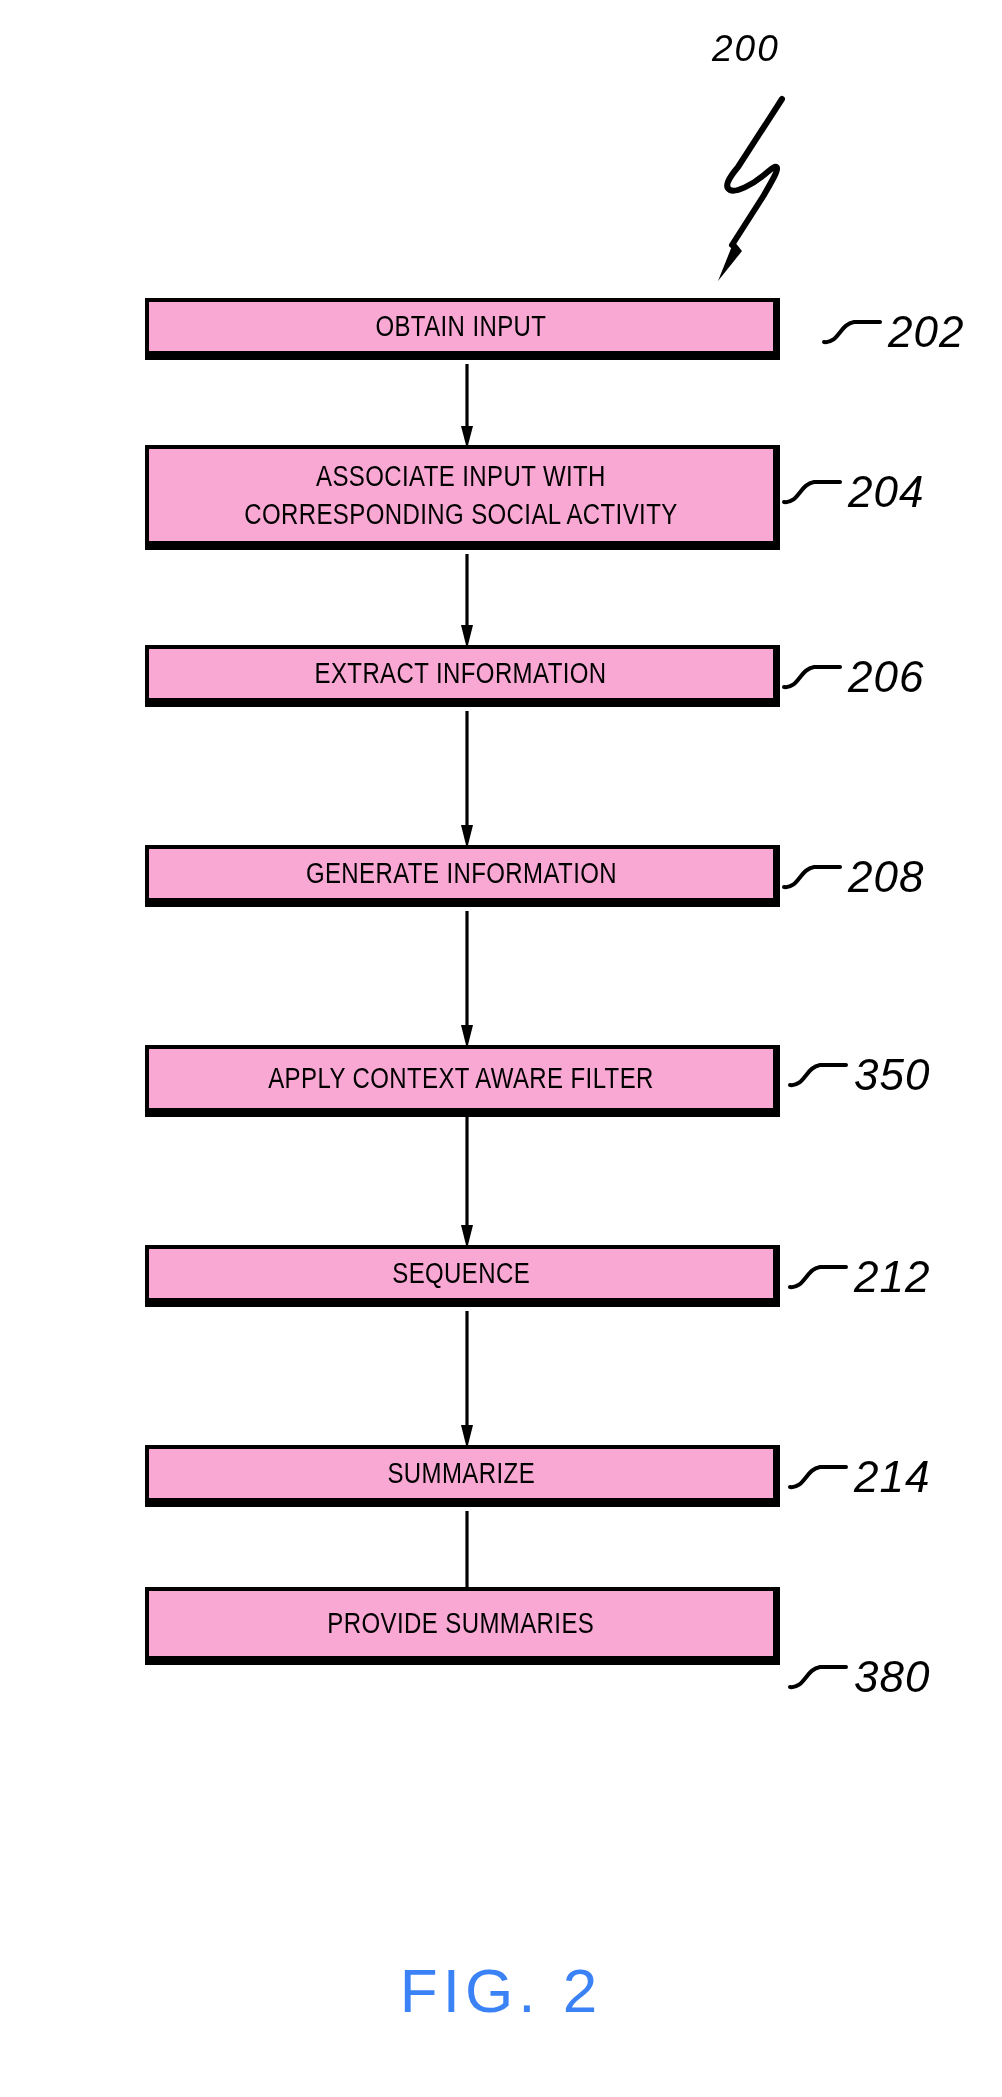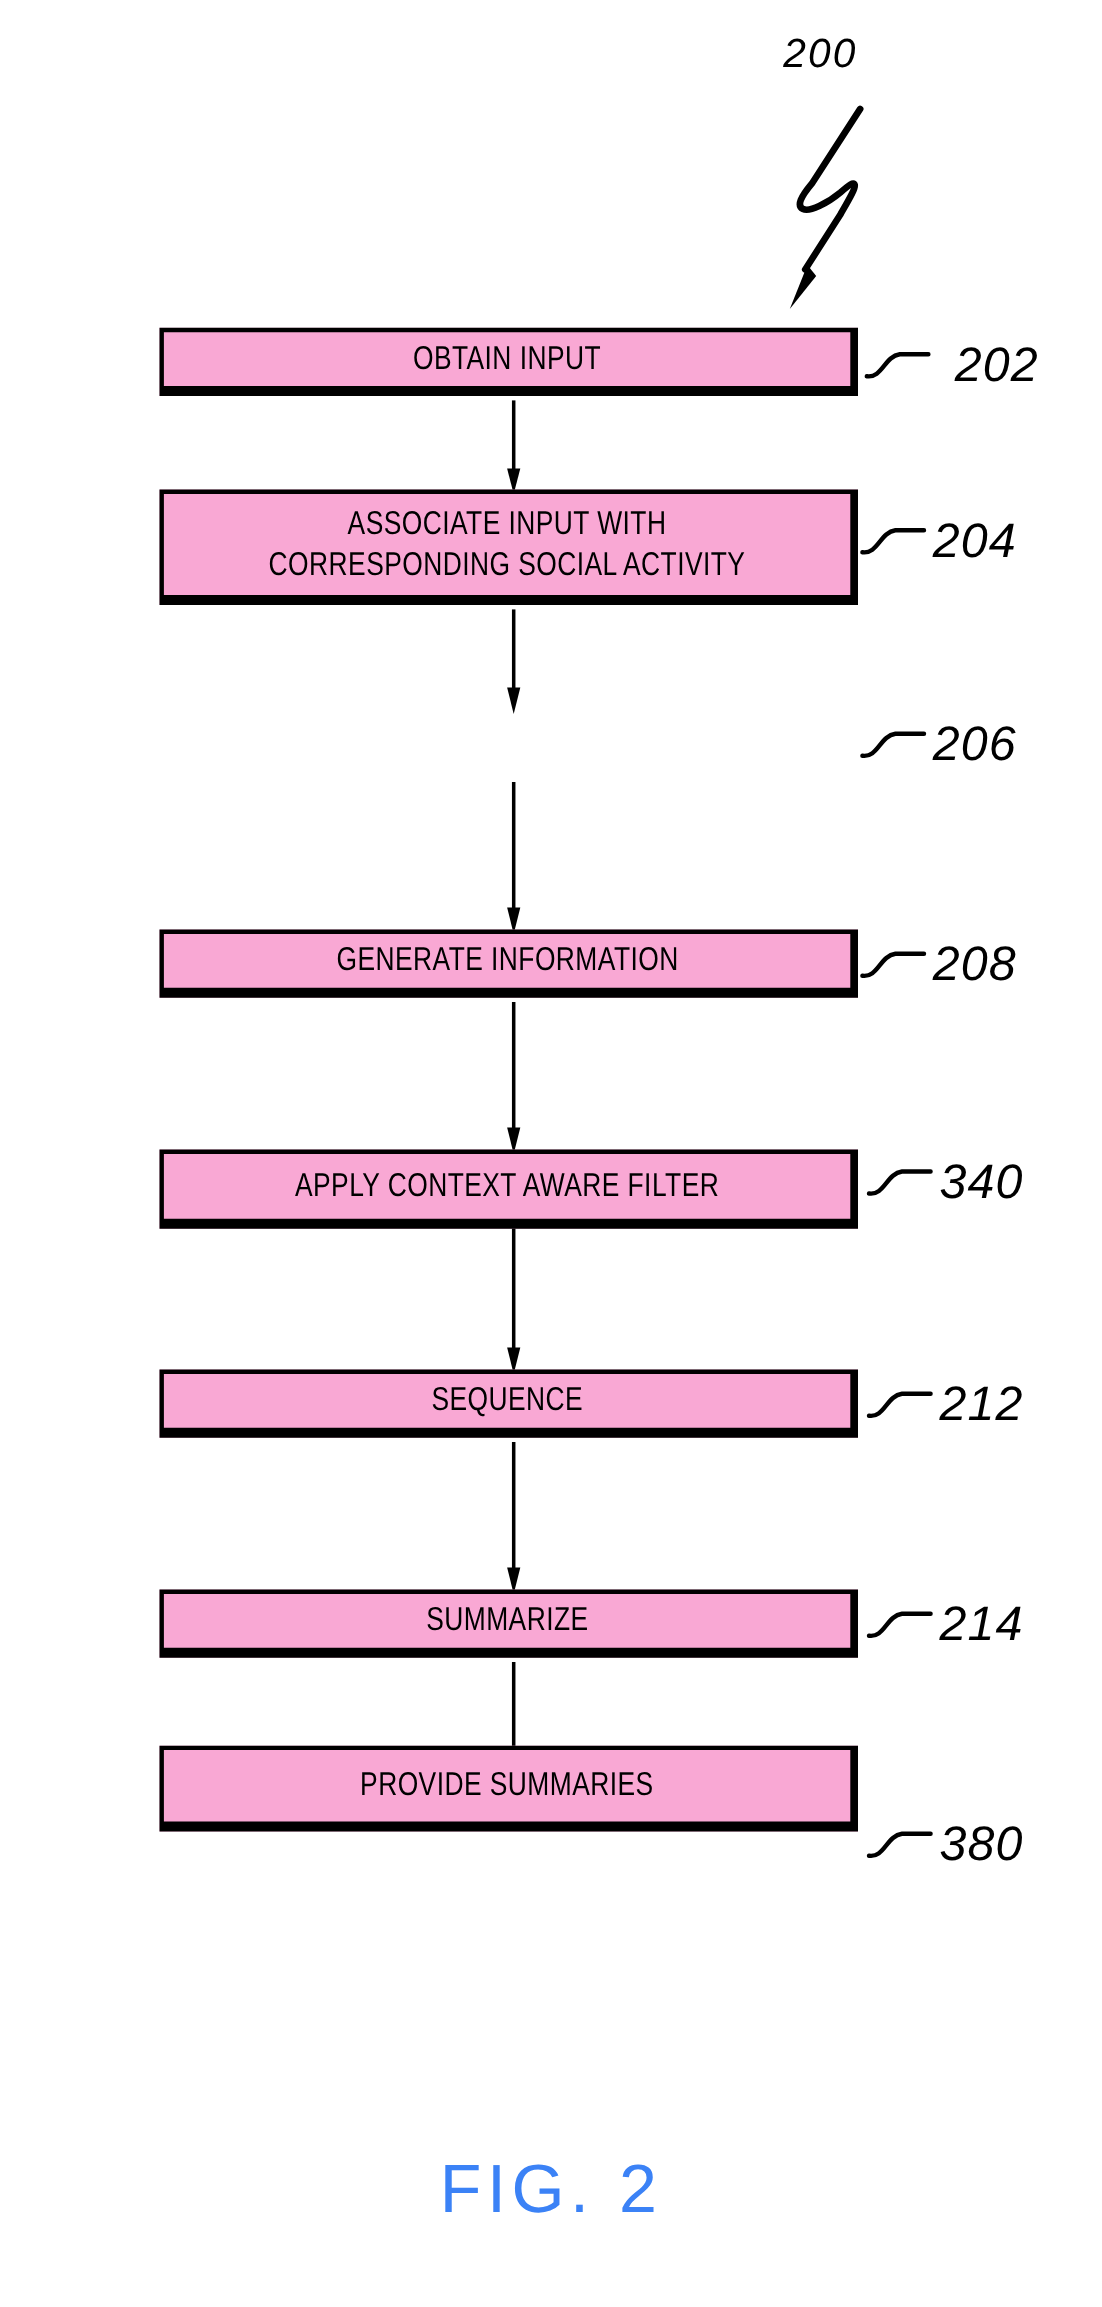--- a/index.html
+++ b/index.html
@@ -144,20 +144,23 @@
 
   <div class="flow-box" style="top:298px;height:62px;">
     <span class="flow-box-label">OBTAIN INPUT</span>
   </div>
 
   <div class="flow-box" style="top:445px;height:105px;">
     <span class="flow-box-label">ASSOCIATE INPUT WITH
 CORRESPONDING SOCIAL ACTIVITY</span>
   </div>
 
+  <div class="flow-box" style="top:645px;height:62px;">
+    <span class="flow-box-label">EXTRACT INFORMATION</span>
+  </div>
 
   <div class="flow-box" style="top:845px;height:62px;">
     <span class="flow-box-label">GENERATE INFORMATION</span>
   </div>
 
   <div class="flow-box" style="top:1045px;height:72px;">
     <span class="flow-box-label">APPLY CONTEXT AWARE FILTER</span>
   </div>
 
   <div class="flow-box" style="top:1245px;height:62px;">
@@ -214,21 +217,21 @@
     </svg>
   </div>
 
   <div class="connector" style="top:1511px;height:138px;">
     <svg viewBox="0 0 24 138" preserveAspectRatio="none" xmlns="http://www.w3.org/2000/svg">
       <line x1="12" y1="0" x2="12" y2="118" stroke="#000000" stroke-width="3.2"></line>
       <path d="M 6 114 L 12 138 L 18 114 Z" fill="#000000"></path>
     </svg>
   </div>
 
-  <div class="callout" style="left:788px;top:310px;gap:16px;">
+  <div class="callout" style="left:824px;top:310px;">
     <span class="callout-leader">
       <svg width="62" height="40" viewBox="0 0 62 40" xmlns="http://www.w3.org/2000/svg">
         <path d="M 0 30 C 14 32 16 12 30 10 L 56 10" fill="none" stroke="#000000" stroke-width="4" stroke-linecap="round"></path>
       </svg>
     </span>
     <span class="callout-num">202</span>
   </div>
 
   <div class="callout" style="left:784px;top:470px;">
     <span class="callout-leader">
@@ -256,21 +259,21 @@
     </span>
     <span class="callout-num">208</span>
   </div>
 
   <div class="callout" style="left:790px;top:1053px;">
     <span class="callout-leader">
       <svg width="62" height="40" viewBox="0 0 62 40" xmlns="http://www.w3.org/2000/svg">
         <path d="M 0 30 C 14 32 16 12 30 10 L 56 10" fill="none" stroke="#000000" stroke-width="4" stroke-linecap="round"></path>
       </svg>
     </span>
-    <span class="callout-num">340</span>
+    <span class="callout-num">350</span>
   </div>
 
   <div class="callout" style="left:790px;top:1255px;">
     <span class="callout-leader">
       <svg width="62" height="40" viewBox="0 0 62 40" xmlns="http://www.w3.org/2000/svg">
         <path d="M 0 30 C 14 32 16 12 30 10 L 56 10" fill="none" stroke="#000000" stroke-width="4" stroke-linecap="round"></path>
       </svg>
     </span>
     <span class="callout-num">212</span>
   </div>

